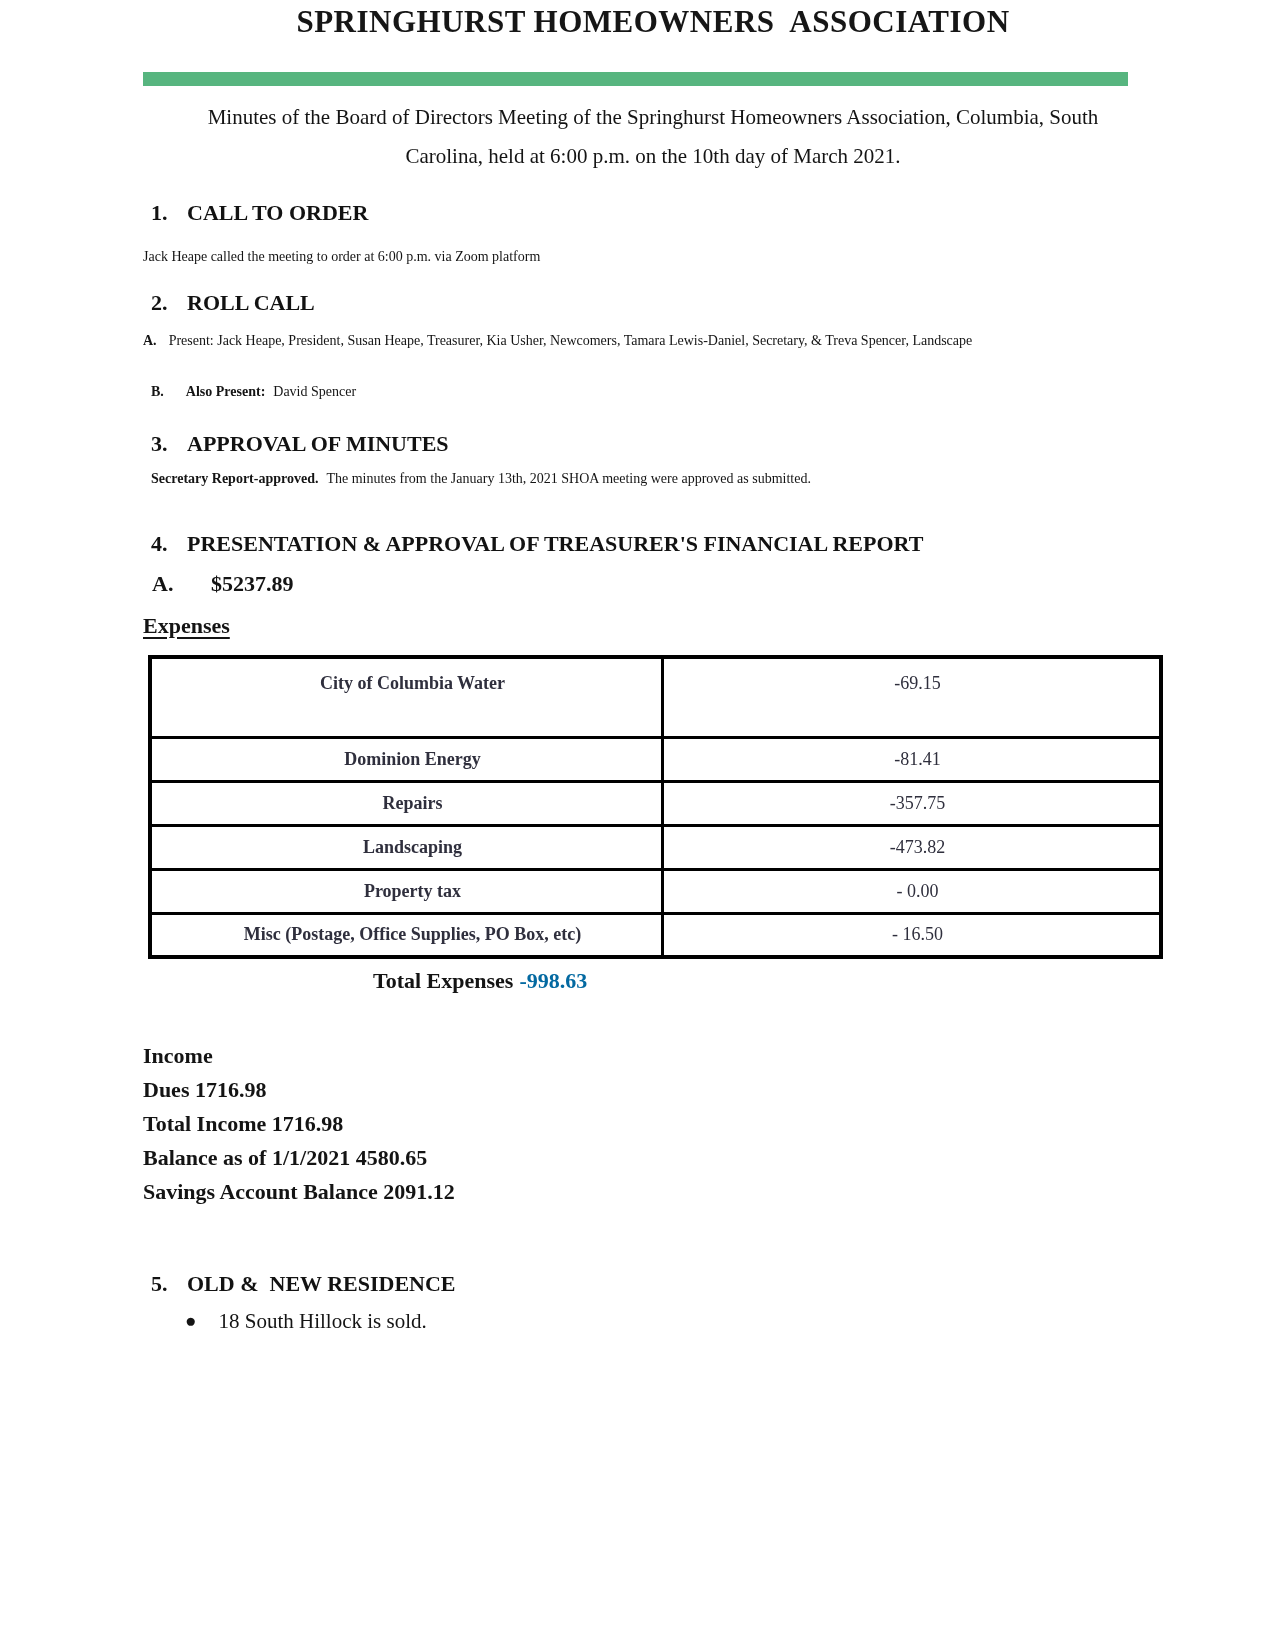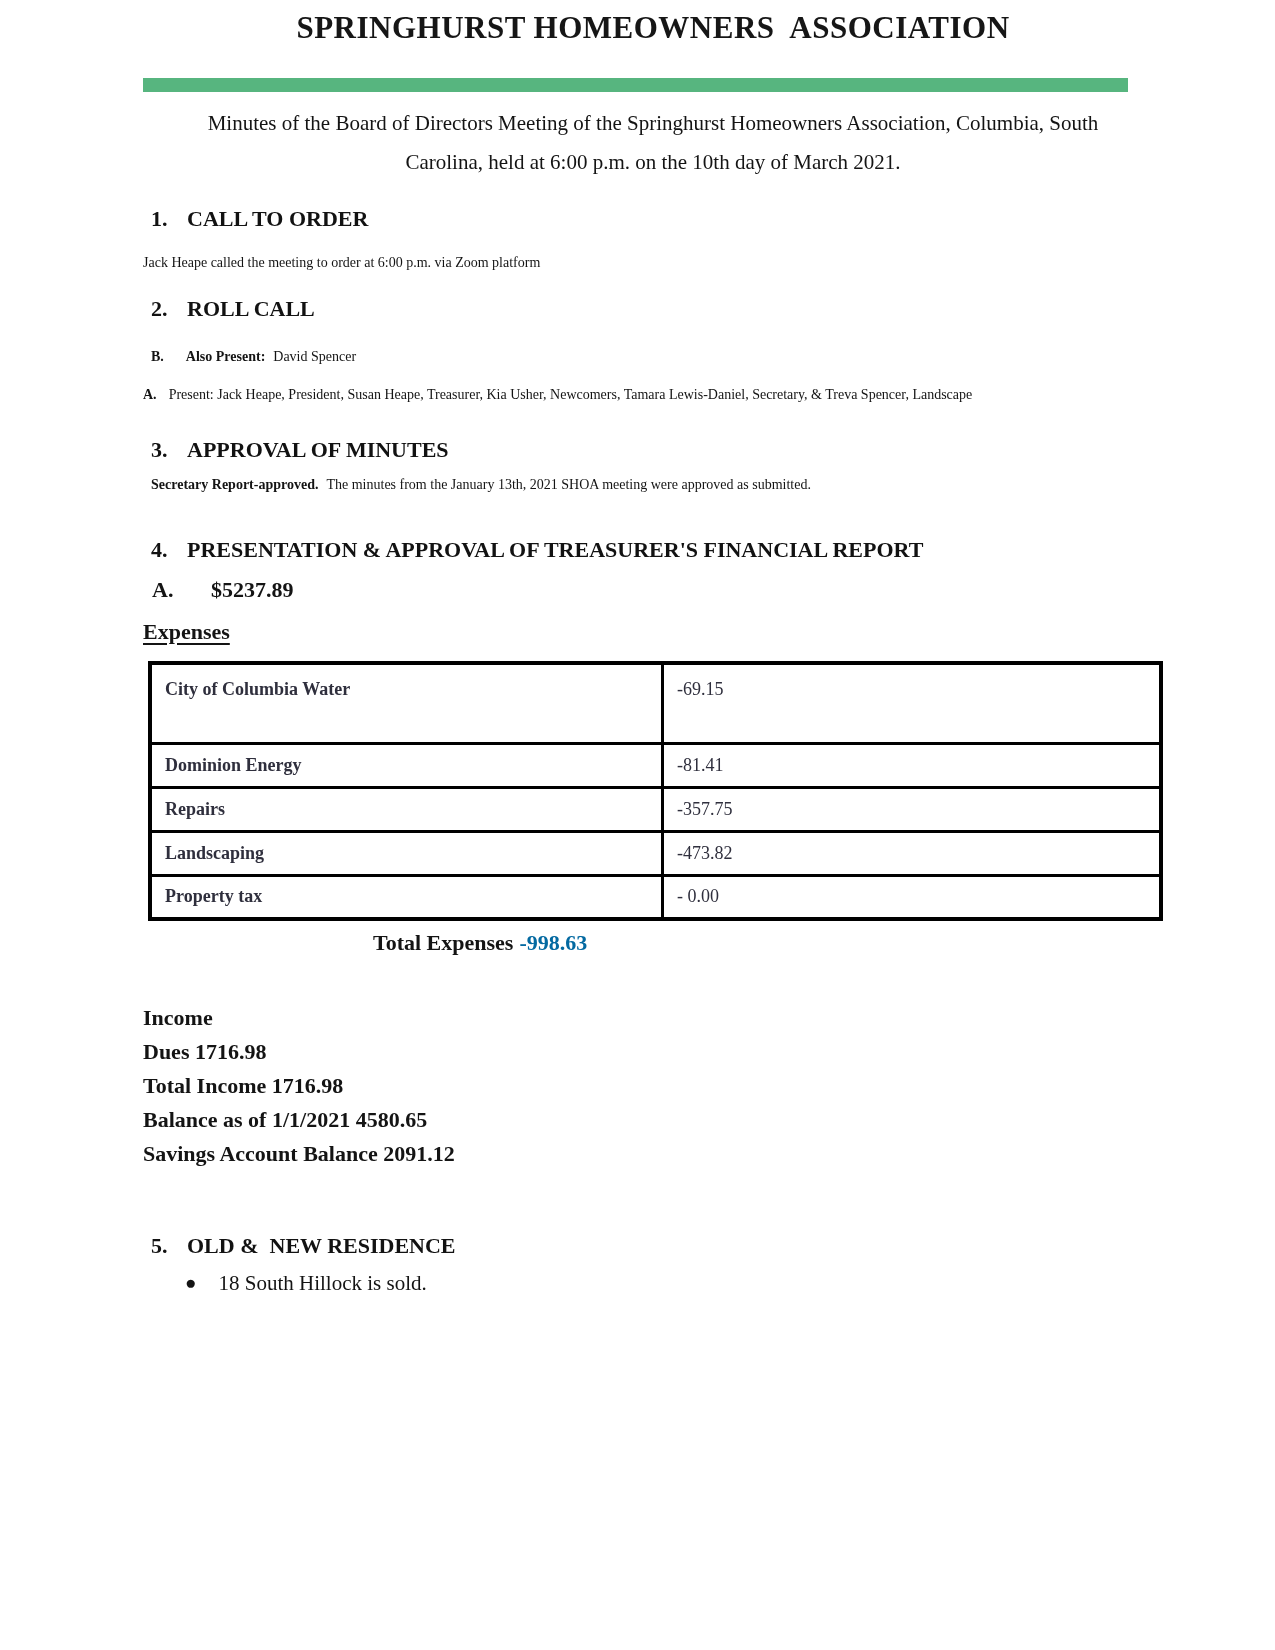--- a/index.html
+++ b/index.html
@@ -2,21 +2,21 @@
 <html><head>
 <meta charset="utf-8">
 <style>
   html, body { margin: 0; padding: 0; background: #ffffff; }
   body {
     width: 1275px; height: 1650px;
     font-family: "Liberation Serif", serif;
     color: #141414;
     overflow: hidden;
   }
-  .content { padding: 10px 112px 0 143px; }
+  .content { padding: 4px 112px 0 143px; }
 
   .doc-title {
     text-align: center;
     font-size: 31px;
     font-weight: bold;
     color: #161616;
     letter-spacing: 0.5px;
     white-space: pre-wrap;
   }
   .doc-date {
@@ -97,21 +97,21 @@
   table.expenses, table.expenses td { border: 3px solid #000; }
   table.expenses { border-width: 4px; }
   table.expenses td {
     font-size: 18px;
     color: #2f2f3d;
     padding-left: 13px;
     vertical-align: middle;
     white-space: pre-wrap;
   }
   table.expenses td.label-cell { width: 495px; font-weight: bold; }
-  table.expenses tr { height: 44px; }
+  table.expenses tr { height: 44px; text-align: center; }
   table.expenses tr:first-child { height: 80px; }
   table.expenses tr:first-child td { vertical-align: top; padding-top: 14px; }
 
   .total-expenses {
     margin-top: 8px;
     margin-left: 230px;
     font-size: 22px;
     font-weight: bold;
     line-height: 28px;
   }
@@ -147,22 +147,22 @@
   <div class="doc-title">SPRINGHURST HOMEOWNERS&nbsp; ASSOCIATION</div>
 
   <div class="accent-bar" style="background: rgb(87, 181, 127);"></div>
 
   <div class="intro">Minutes of the Board of Directors Meeting of the Springhurst Homeowners Association, Columbia, South Carolina, held at 6:00 p.m. on the 10th day of March 2021.</div>
 
   <div class="sec-heading mt-h1"><span class="sec-num">1.</span><span>CALL TO ORDER</span></div>
   <div class="para mt-pjack">Jack Heape called the meeting to order at 6:00 p.m. via Zoom platform</div>
 
   <div class="sec-heading mt-h2"><span class="sec-num">2.</span><span>ROLL CALL</span></div>
+  <div class="para mt-pa"><span class="letter-a">A.</span><span>Present: Jack Heape, President, Susan Heape, Treasurer, Kia Usher, Newcomers, Tamara Lewis-Daniel, Secretary, &amp; Treva Spencer, Landscape</span></div>
   <div class="para mt-pb"><span class="letter-b">B.</span><span class="also-present-label">Also Present:</span><span>David Spencer</span></div>
-  <div class="para mt-pa"><span class="letter-a">A.</span><span>Present: Jack Heape, President, Susan Heape, Treasurer, Kia Usher, Newcomers, Tamara Lewis-Daniel, Secretary, &amp; Treva Spencer, Landscape</span></div>
 
   <div class="sec-heading mt-h3"><span class="sec-num">3.</span><span>APPROVAL OF MINUTES</span></div>
   <div class="para mt-psec"><span class="secretary-lead">Secretary Report-approved.</span><span>The minutes from the January 13th, 2021 SHOA meeting were approved as submitted.</span></div>
 
   <div class="sec-heading mt-h4"><span class="sec-num">4.</span><span>PRESENTATION &amp; APPROVAL OF TREASURER'S FINANCIAL REPORT</span></div>
 
   <div class="balance-row">
     <span class="balance-letter">A.</span>
     <span class="balance-value">$5237.89</span>
   </div>
@@ -183,20 +183,24 @@
         <td class="label-cell">Repairs</td>
         <td class="value-cell">-357.75</td>
       </tr>
       <tr>
         <td class="label-cell">Landscaping</td>
         <td class="value-cell">-473.82</td>
       </tr>
       <tr>
         <td class="label-cell">Property tax</td>
         <td class="value-cell">- 0.00</td>
+      </tr>
+      <tr>
+        <td class="label-cell">Misc (Postage, Office Supplies, PO Box, etc)</td>
+        <td class="value-cell">- 16.50</td>
       </tr>
     </tbody>
   </table>
 
   <div class="total-expenses"><span>Total Expenses</span><span class="neg" style="color: #0369a1;">-998.63</span></div>
 
   <div class="income-block">
     <div>Income</div>
     <div>Dues 1716.98</div>
     <div>Total Income 1716.98</div>

